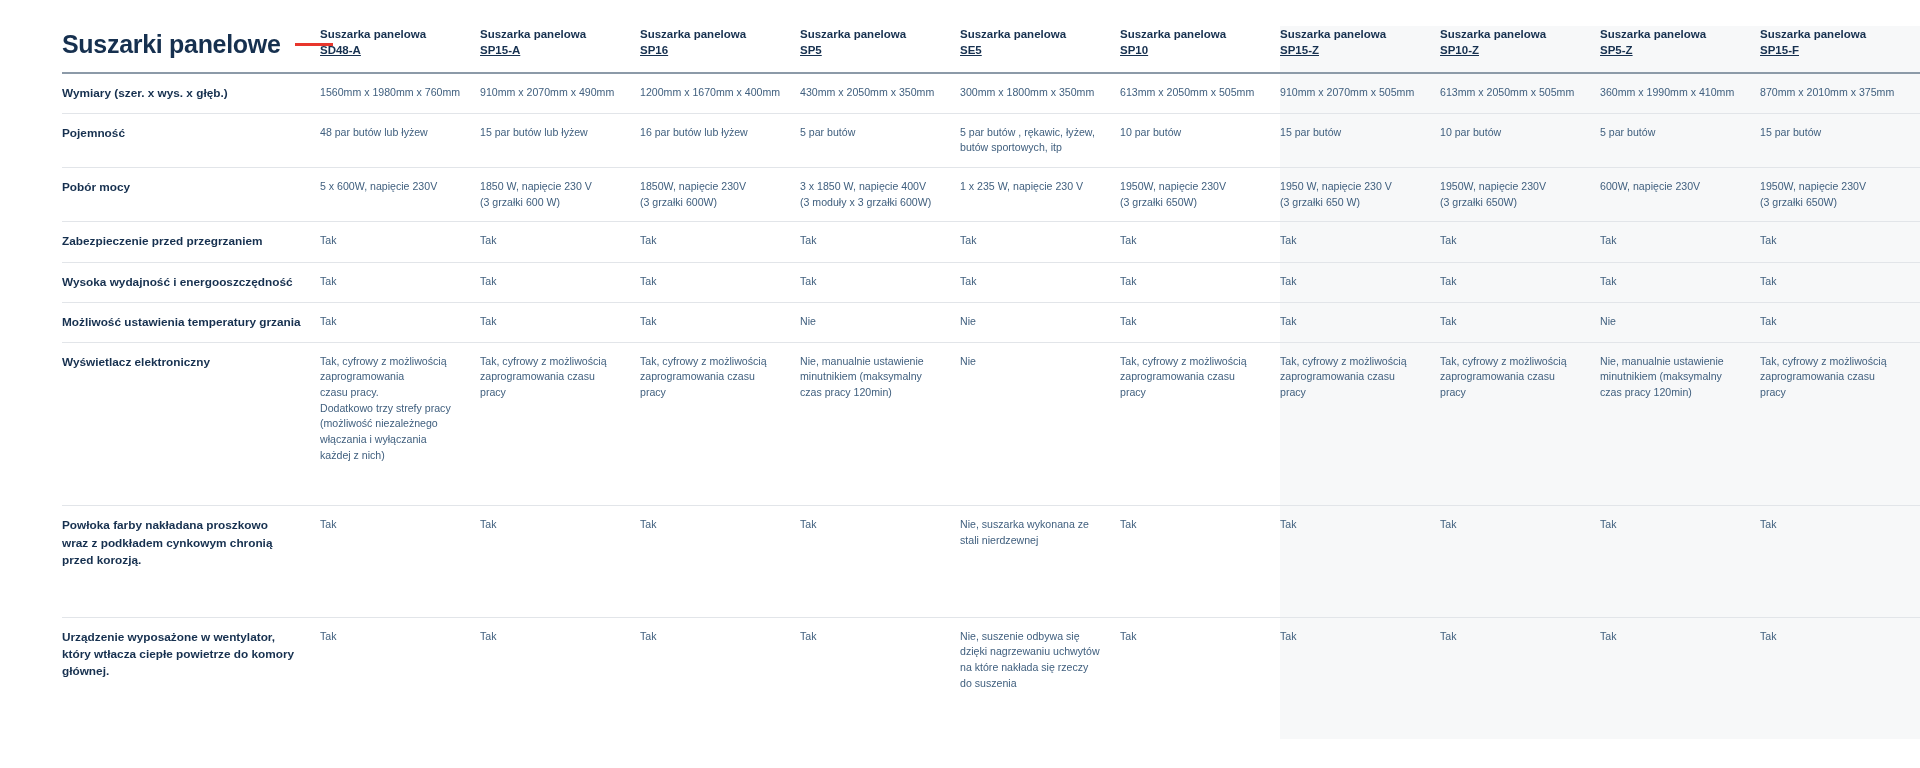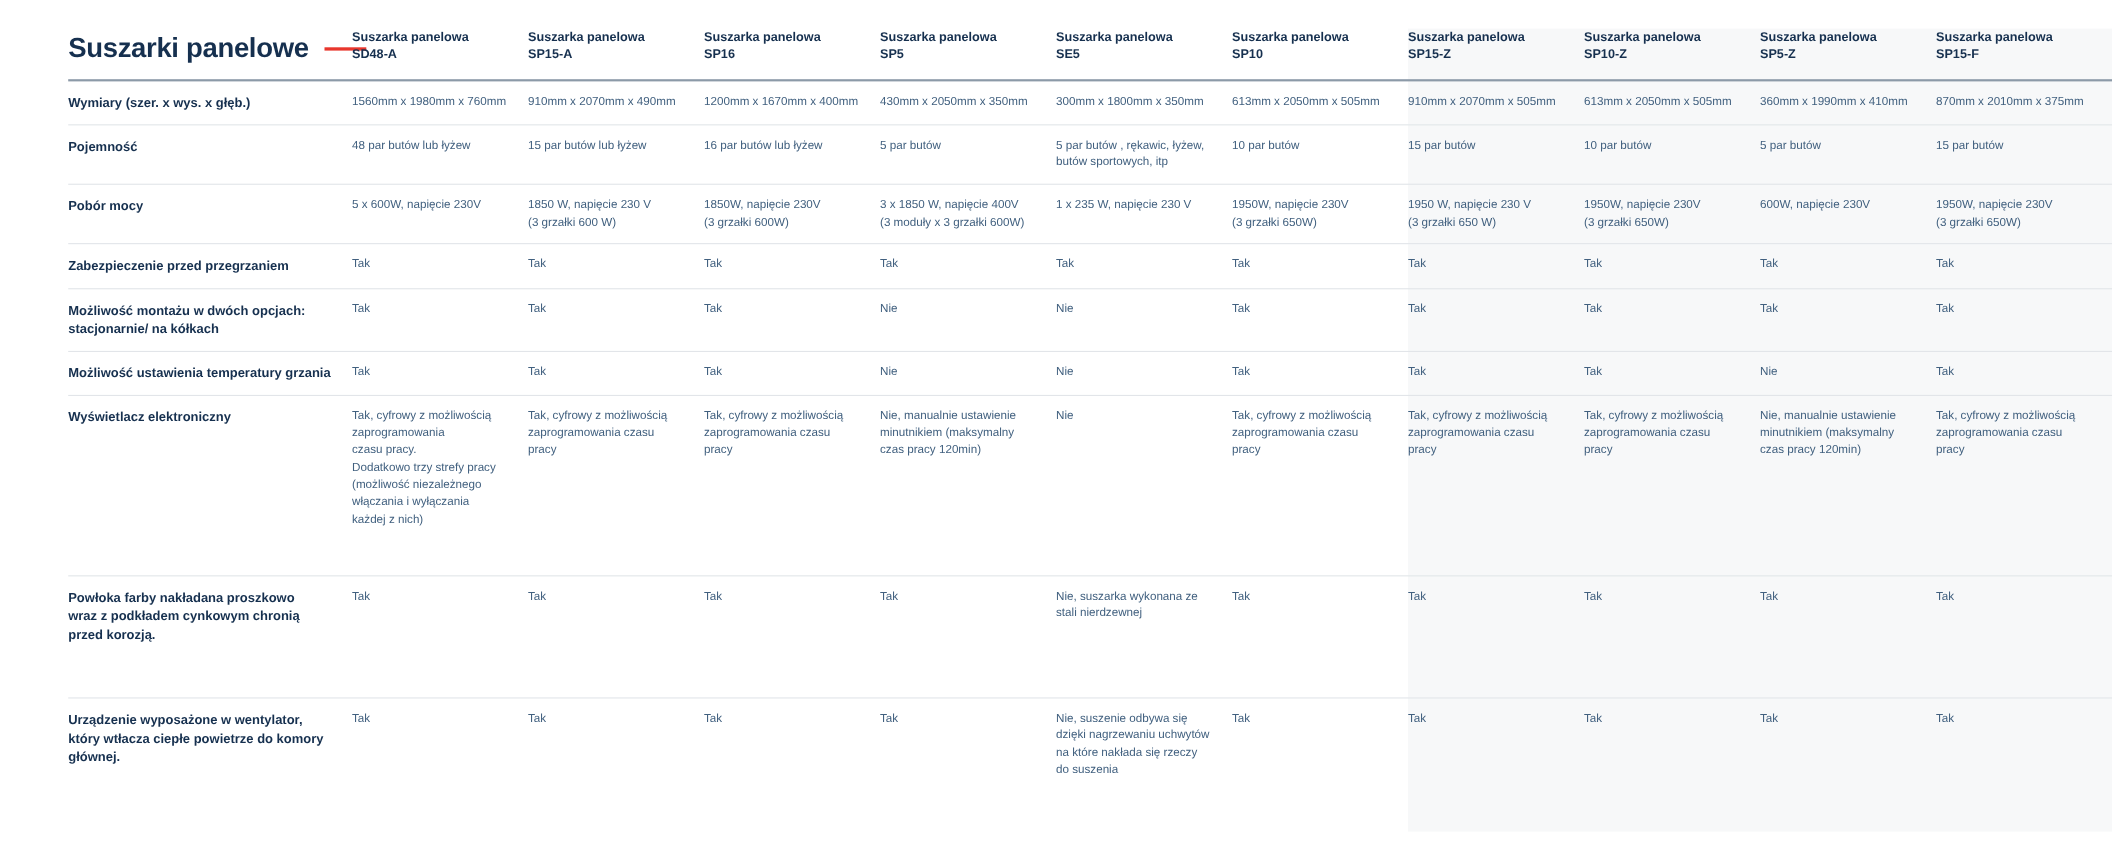--- a/index.html
+++ b/index.html
@@ -66,21 +66,21 @@
     background: #e8362c;
     flex: 0 0 auto;
   }
   .col-head {
     font-size: 11.5px;
     font-weight: bold;
     line-height: 1.42;
     color: #16304f;
     padding-right: 12px;
   }
-  .col-head .model { display: block; }
+  .col-head .model { display: block; text-decoration: underline; }
 
   
   tbody td {
     vertical-align: top;
     border-top: 1px solid #e2e5e9;
     padding: 11px 12px 11px 0;
     font-size: 10.6px;
     line-height: 1.48;
     color: #41607f;
   }
@@ -197,27 +197,26 @@
             <td class="cell">Tak</td>
             <td class="cell">Tak</td>
             <td class="cell">Tak</td>
             <td class="cell">Tak</td>
             <td class="cell shaded">Tak</td>
             <td class="cell shaded">Tak</td>
             <td class="cell shaded">Tak</td>
             <td class="cell shaded">Tak</td>
           </tr>
           <tr class="">
-            <td class="row-label cell">Możliwość montażu w dwóch opcjach:
-stacjonarnie/ na kółkach</td>
-            <td class="cell">Tak</td>
-            <td class="cell">Tak</td>
-            <td class="cell">Tak</td>
-            <td class="cell">Nie</td>
-            <td class="cell">Nie</td>
+            <td class="row-label cell">Wysoka wydajność i energooszczędność</td>
+            <td class="cell">Tak</td>
+            <td class="cell">Tak</td>
+            <td class="cell">Tak</td>
+            <td class="cell">Tak</td>
+            <td class="cell">Tak</td>
             <td class="cell">Tak</td>
             <td class="cell shaded">Tak</td>
             <td class="cell shaded">Tak</td>
             <td class="cell shaded">Tak</td>
             <td class="cell shaded">Tak</td>
           </tr>
           <tr class="">
             <td class="row-label cell">Możliwość ustawienia temperatury grzania</td>
             <td class="cell">Tak</td>
             <td class="cell">Tak</td>

